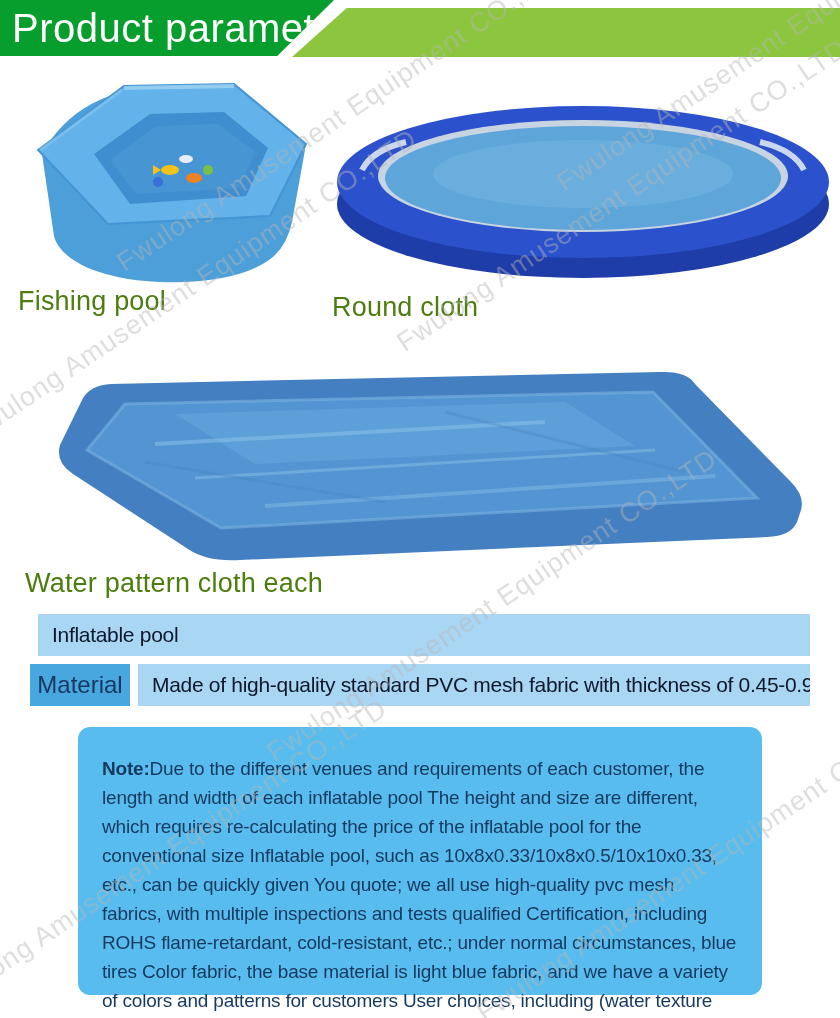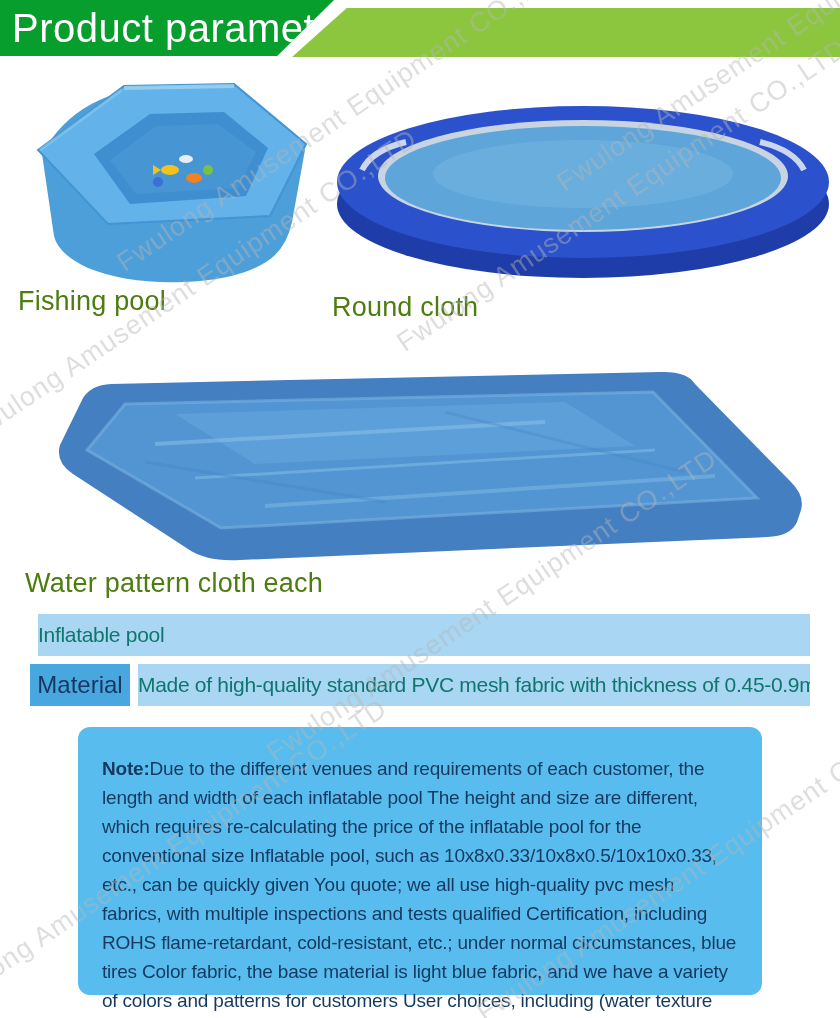--- a/index.html
+++ b/index.html
@@ -38,23 +38,23 @@
 
   
   .spec-table { position:absolute; left:30px; top:614px; width:780px; z-index:2; }
   .spec-row { display:flex; margin-bottom:8px; }
   .spec-label {
     width:100px; height:42px; background:#49a7e0; color:#16375f;
     font-size:24px; display:flex; align-items:center; justify-content:center;
     flex:0 0 100px;
   }
   .spec-value {
-    flex:1; height:42px; background:#a9d6f2; color:#0f766e;
+    flex:1; height:42px; background:#a9d6f2; color:#0f172a;
     font-size:21px; letter-spacing:-0.3px; display:flex; align-items:center;
-    margin-left:8px; white-space:nowrap; overflow:hidden;
+    padding-left:14px; margin-left:8px; white-space:nowrap; overflow:hidden;
   }
 
   
   .note-box {
     position:absolute; left:78px; top:727px; width:684px; height:268px;
     background:#58bdee; border-radius:12px; padding:27px 24px 20px 24px;
     z-index:2;
   }
   .note-text {
     font-size:19px; line-height:29px; color:#16395f; letter-spacing:-0.2px;

